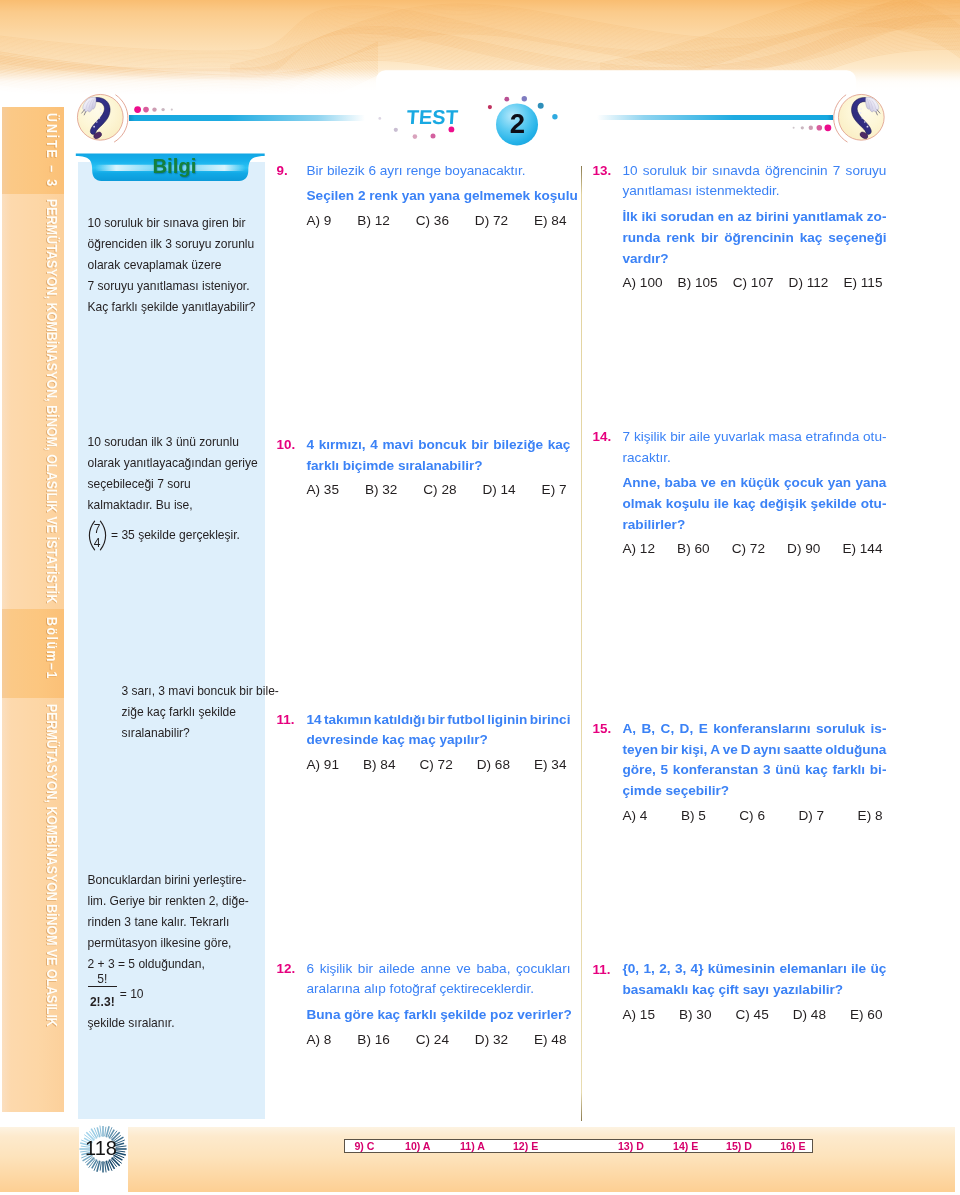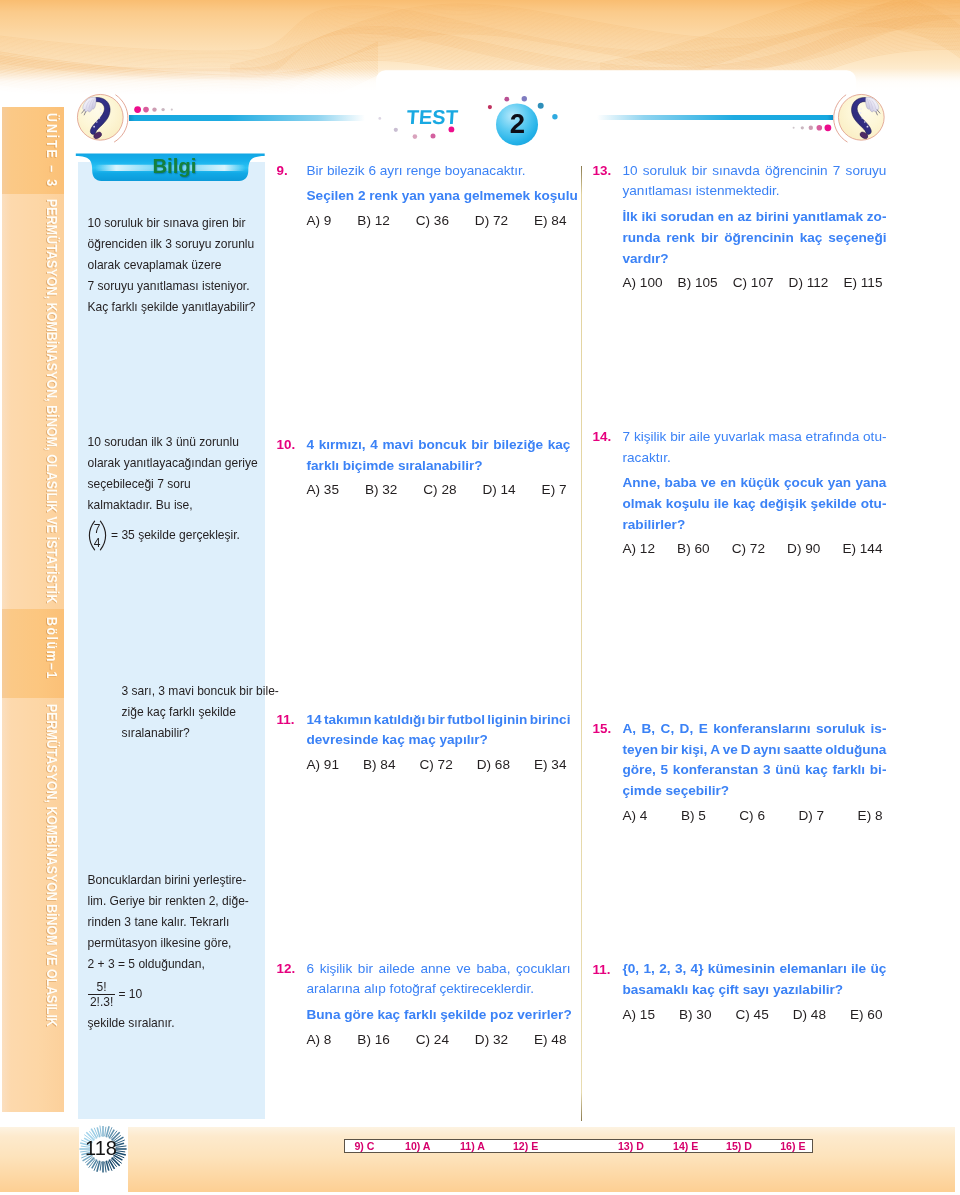--- a/index.html
+++ b/index.html
@@ -35,21 +35,21 @@
 
 
   .infotext>div{white-space:nowrap;}
   .frow{display:flex;align-items:center;height:34px;margin-top:3px;position:relative;}
   .parensvg{position:absolute;left:0px;top:1.5px;}
   .binom{display:inline-flex;flex-direction:column;align-items:center;line-height:14.1px;font-size:12.05px;width:19px;}
   .feq{margin-left:4.5px;}
   .frac2{display:flex;align-items:center;height:36px;margin-top:2px;margin-left:0.4px;}
   .fr{display:inline-flex;flex-direction:column;align-items:center;}
   .fr .num{line-height:14px;padding:0 4px;}
-  .fr .den{line-height:15px;border-top:1.1px solid #231f20;padding:0 2px;}
+  .fr .den{line-height:15px;border-top:1.1px solid #231f20;padding:8px 2px;font-weight:bold;}
   .feq2{margin-left:3.1px;}
   .lastline{margin-top:0.1px;}
   
   .qnum{position:absolute;color:#e6007e;font-weight:bold;font-size:13.4px;}
   .qbody{position:absolute;}
   .qline{font-size:13.6px;color:#3b82f6;line-height:20.8px;white-space:nowrap;}
   .qline.b{font-weight:bold;}
   .qline.j{display:flex;justify-content:space-between;}
   .qchoices{display:flex;justify-content:space-between;width:260px;font-size:13.6px;color:#231f20;line-height:23px;margin-top:1.8px;}
   .qchoices span{display:inline-block;}

